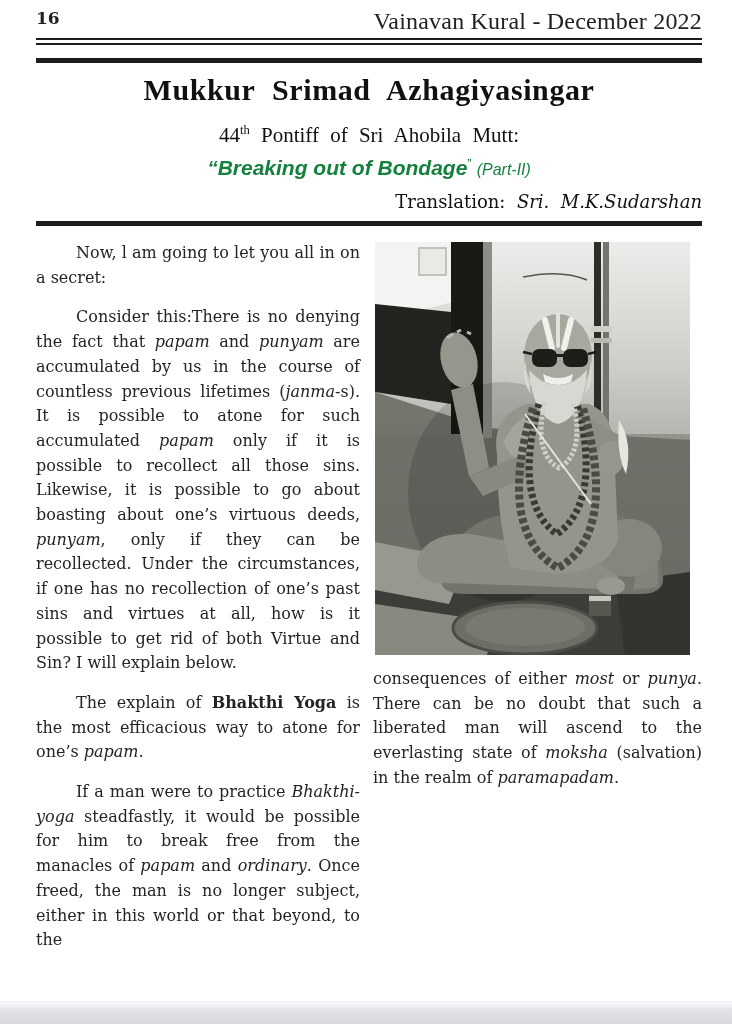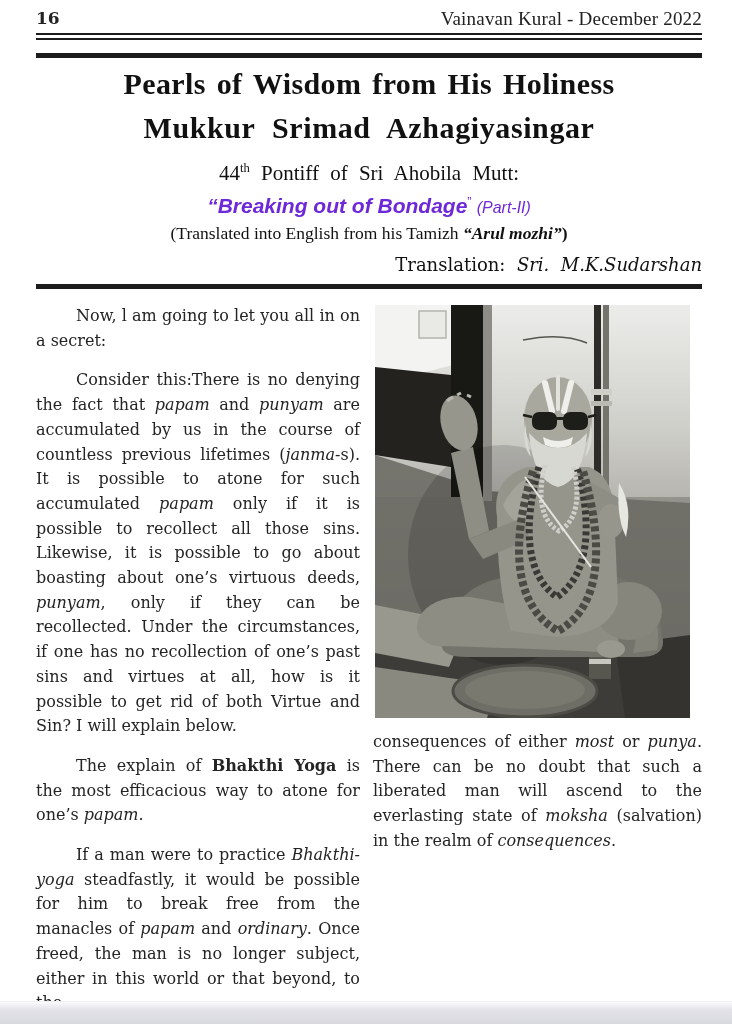--- a/index.html
+++ b/index.html
@@ -4,30 +4,30 @@
 <style>
   html,body{margin:0;padding:0;background:#ffffff;}
   .stage{position:relative;width:732px;height:1024px;background:#ffffff;overflow:hidden;
          font-family:"DejaVu Serif",serif;color:#222;}
   .content{position:absolute;left:36px;top:8px;width:666px;}
 
   
   .hdr{display:flex;justify-content:space-between;align-items:flex-start;
        font-family:"Liberation Serif",serif;}
   .hdr .pageno{font-weight:700;font-size:17px;font-family:"DejaVu Serif",serif;}
-  .hdr .journal{font-size:19px;letter-spacing:.2px;}
+  .hdr .journal{font-size:24px;letter-spacing:.2px;}
   .rule-double{margin-top:3px;height:3px;border-top:2px solid #1c1c1c;border-bottom:2px solid #1c1c1c;}
   .rule-thick{margin-top:13px;height:5px;background:#1c1c1c;}
 
   
   .titleblock{text-align:center;font-family:"Liberation Serif",serif;color:#111;}
   .t1{margin:9px 0 0;font-size:30px;font-weight:700;letter-spacing:.4px;word-spacing:3px;}
   .t2{margin:10px 0 16px;font-size:30px;font-weight:700;letter-spacing:.6px;word-spacing:9px;}
   .t3{margin:7px 0 0;font-size:21px;font-weight:400;word-spacing:6px;}
-  .sub{margin-top:8px;font-size:21px;color:#6d28d9;}
+  .sub{margin-top:8px;font-size:21px;color:#15803d;}
   .trline{margin-top:4px;font-size:17.5px;}
   .translator{margin-top:10px;font-size:18px;text-align:right;font-family:"DejaVu Serif",serif;}
   .rule-thick2{margin-top:9px;height:5px;background:#1c1c1c;}
 
   
   .seg-i{font-style:italic}
   .seg-b{font-weight:700}
   .seg-bi{font-weight:700;font-style:italic}
   .seg-sup{vertical-align:super;font-size:60%;}
   .seg-sansbi{font-family:"Liberation Sans",sans-serif;font-weight:700;font-style:italic;}
@@ -58,25 +58,23 @@
   <div class="content">
 
     <div class="hdr">
       <span class="pageno">16</span>
       <span class="journal">Vainavan Kural - December 2022</span>
     </div>
     <div class="rule-double"></div>
     <div class="rule-thick"></div>
 
     <div class="titleblock">
-      <h1 class="t1">Pearls of Wisdom from His Holiness</h1>
       <h1 class="t2">Mukkur Srimad Azhagiyasingar</h1>
       <h2 class="t3"><span>44</span><span class="seg-sup">th</span><span> Pontiff of Sri Ahobila Mutt:</span></h2>
       <div class="sub"><span class="seg-sansbi">“Breaking out of Bondage</span><span class="seg-sanssup">”</span><span> </span><span class="seg-sansi">(Part-II)</span></div>
-      <div class="trline"><span>(Translated into English from his Tamizh </span><span class="seg-bi">“Arul mozhi”</span><span class="seg-b">)</span></div>
       <div class="translator"><span>Translation:&nbsp; </span><span class="seg-i">Sri.&nbsp; M.K.Sudarshan</span></div>
     </div>
     <div class="rule-thick2"></div>
 
     <div class="cols">
       <div class="col-l">
         <p><span>Now, l am going to let you all in on a secret:</span></p>
         <p><span>Consider this:There is no denying the fact that </span><span class="seg-i">papam</span><span> and </span><span class="seg-i">punyam</span><span> are accumulated by us in the course of countless previous lifetimes (</span><span class="seg-i">janma</span><span>-s). It is possible to atone for such accumulated </span><span class="seg-i">papam</span><span> only if it is possible to recollect all those sins. Likewise, it is possible to go about boasting about one’s virtuous deeds, </span><span class="seg-i">punyam</span><span>, only if they can be recollected. Under the circumstances, if one has no recollection of one’s past sins and virtues at all, how is it possible to get rid of both Virtue and Sin? I will explain below.</span></p>
         <p><span>The explain of </span><span class="seg-b">Bhakthi Yoga</span><span> is the most efficacious way to atone for one’s </span><span class="seg-i">papam</span><span>.</span></p>
         <p class="stretch-last"><span>If a man were to practice </span><span class="seg-i">Bhakthi-yoga</span><span> steadfastly, it would be possible for him to break free from the manacles of </span><span class="seg-i">papam</span><span> and </span><span class="seg-i">ordinary</span><span>. Once freed, the man is no longer subject, either in this world or that beyond, to the</span></p>
@@ -162,19 +160,19 @@
             <path d="M164,162 C148,220 150,270 182,292 C214,270 218,220 202,162" stroke="#3a3935" stroke-width="7" fill="none" stroke-dasharray="4 3"></path>
             <path d="M158,166 C134,242 140,302 183,326 C226,302 230,242 208,166" stroke="#4b4a44" stroke-width="8" fill="none" stroke-dasharray="5 3"></path>
             <path d="M170,160 C162,192 166,216 184,226 C202,216 206,192 198,160" stroke="#cfceC8" stroke-width="5" fill="none" stroke-dasharray="3 2"></path>
 
             <path d="M150,172 L216,262" stroke="#e5e5e0" stroke-width="2"></path>
 
             <ellipse cx="150" cy="386" rx="72" ry="26" fill="#6f6e66" stroke="#4c4b45" stroke-width="3"></ellipse>
             <ellipse cx="150" cy="385" rx="60" ry="19" fill="#7d7c72" opacity="0.8"></ellipse>
           </svg>
         </figure>
-        <p class="noindent"><span>consequences of either </span><span class="seg-i">most</span><span> or </span><span class="seg-i">punya</span><span>. There can be no doubt that such a liberated man will ascend to the everlasting state of </span><span class="seg-i">moksha</span><span> (salvation) in the realm of </span><span class="seg-i">consequences</span><span>.</span></p>
+        <p class="noindent"><span>consequences of either </span><span class="seg-i">most</span><span> or </span><span class="seg-i">punya</span><span>. There can be no doubt that such a liberated man will ascend to the everlasting state of </span><span class="seg-i">moksha</span><span> (salvation) in the realm of </span><span class="seg-i">paramapadam</span><span>.</span></p>
       </div>
     </div>
   </div>
 
   <div class="bottombar"></div>
 </div>
 
 </body></html>

